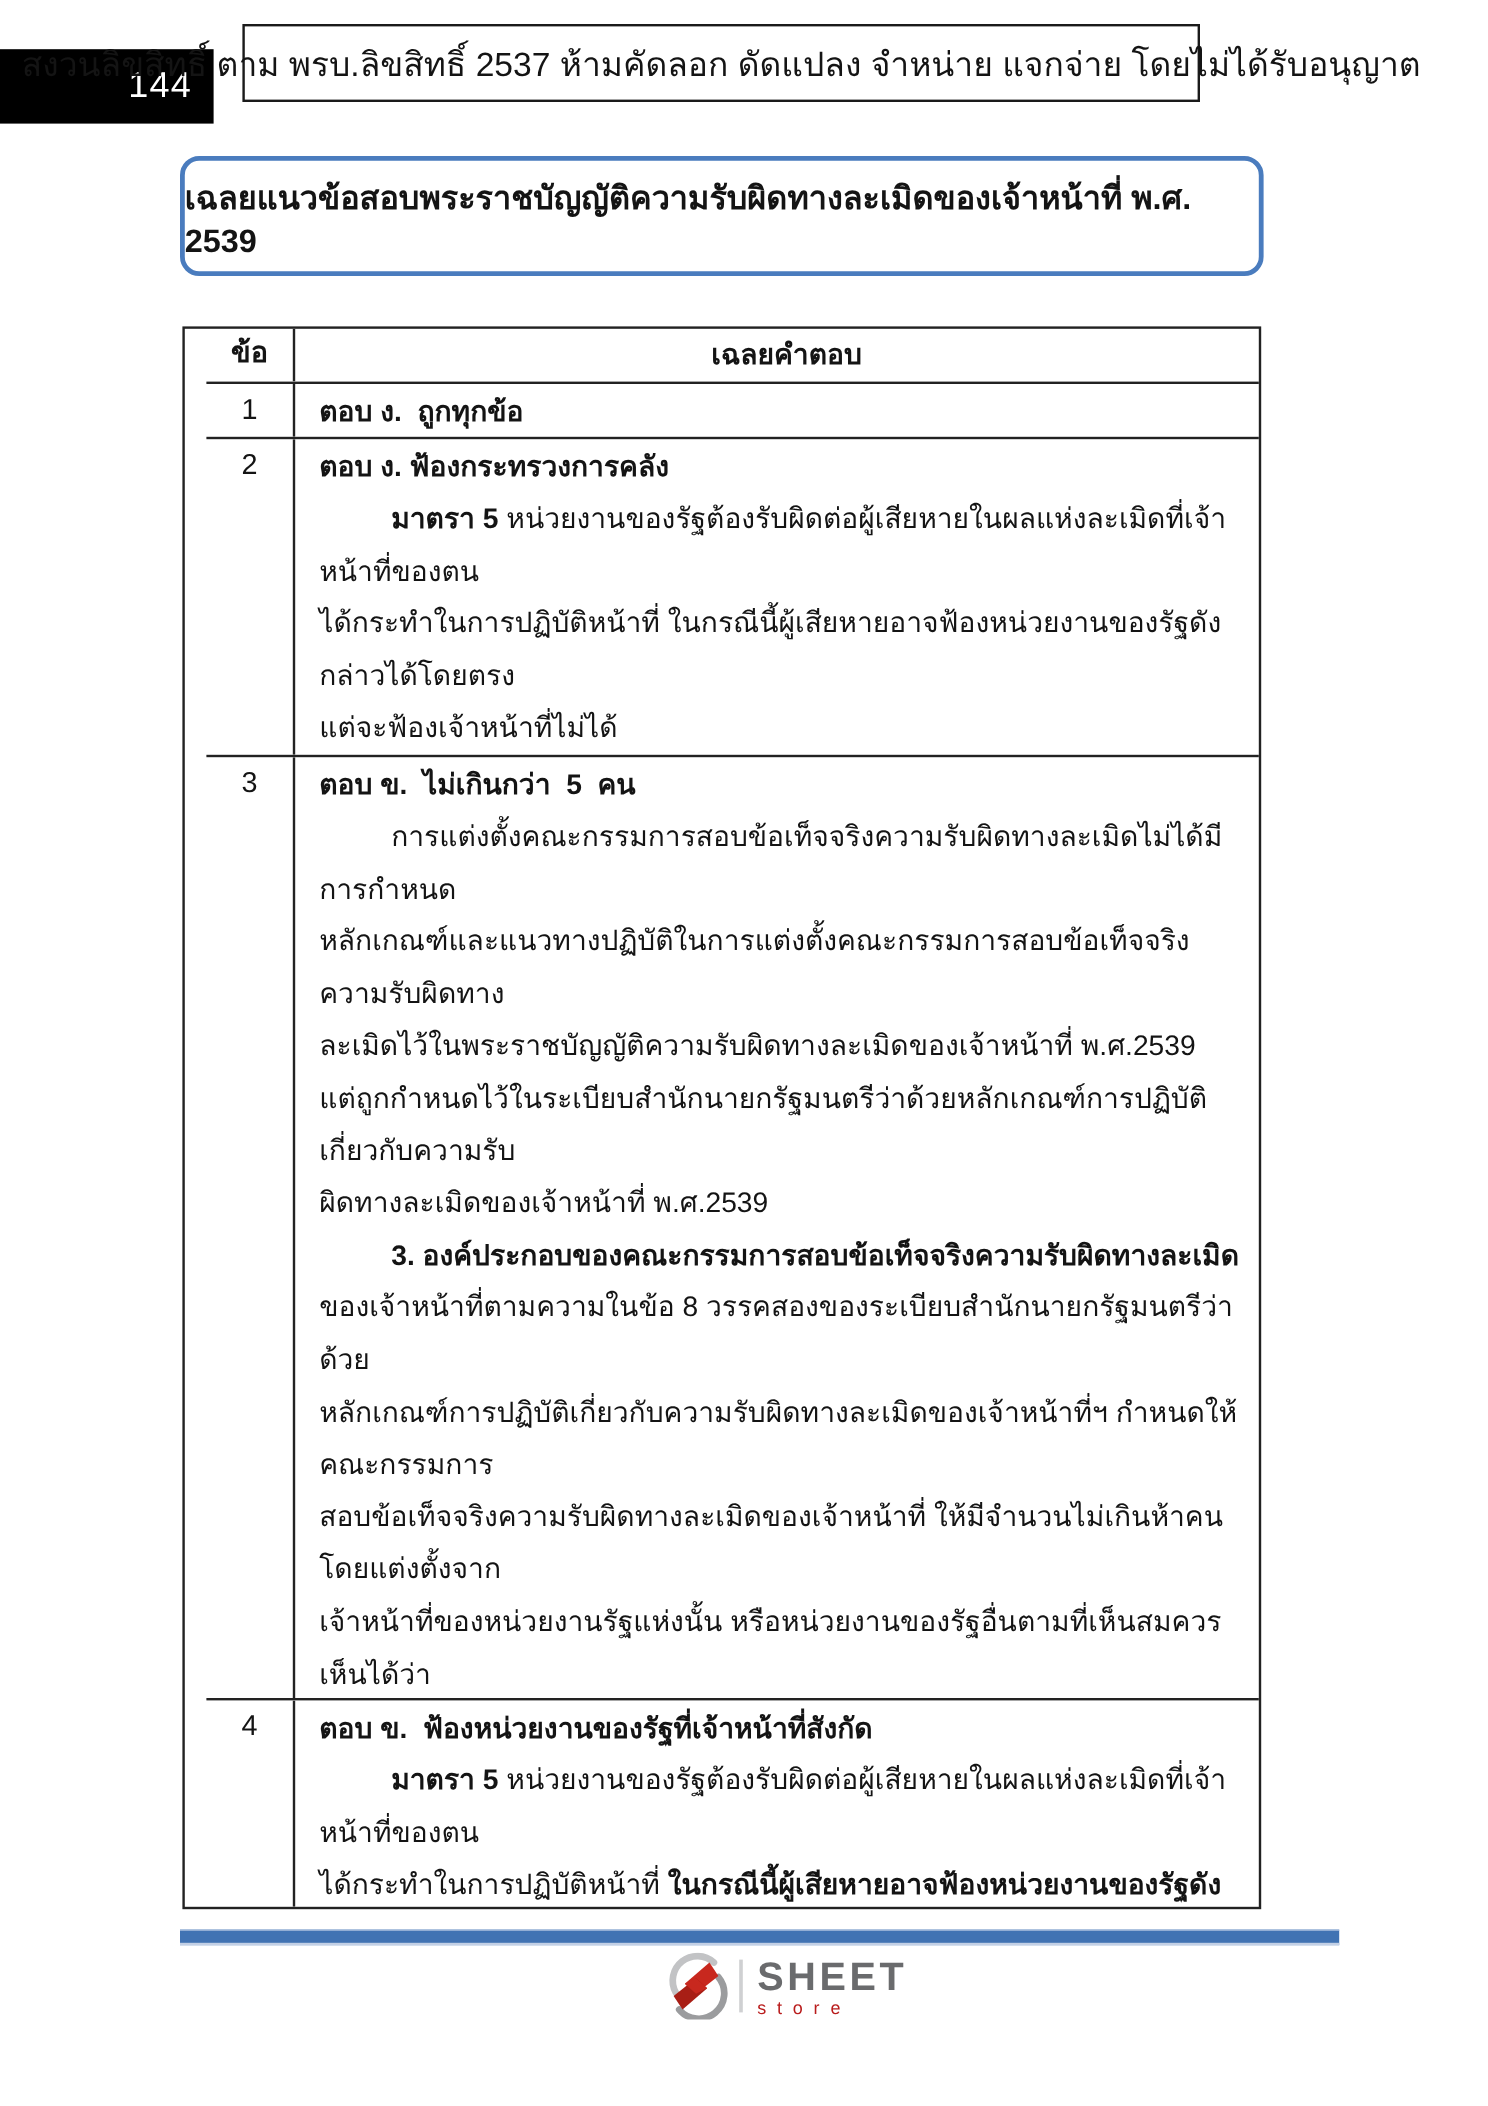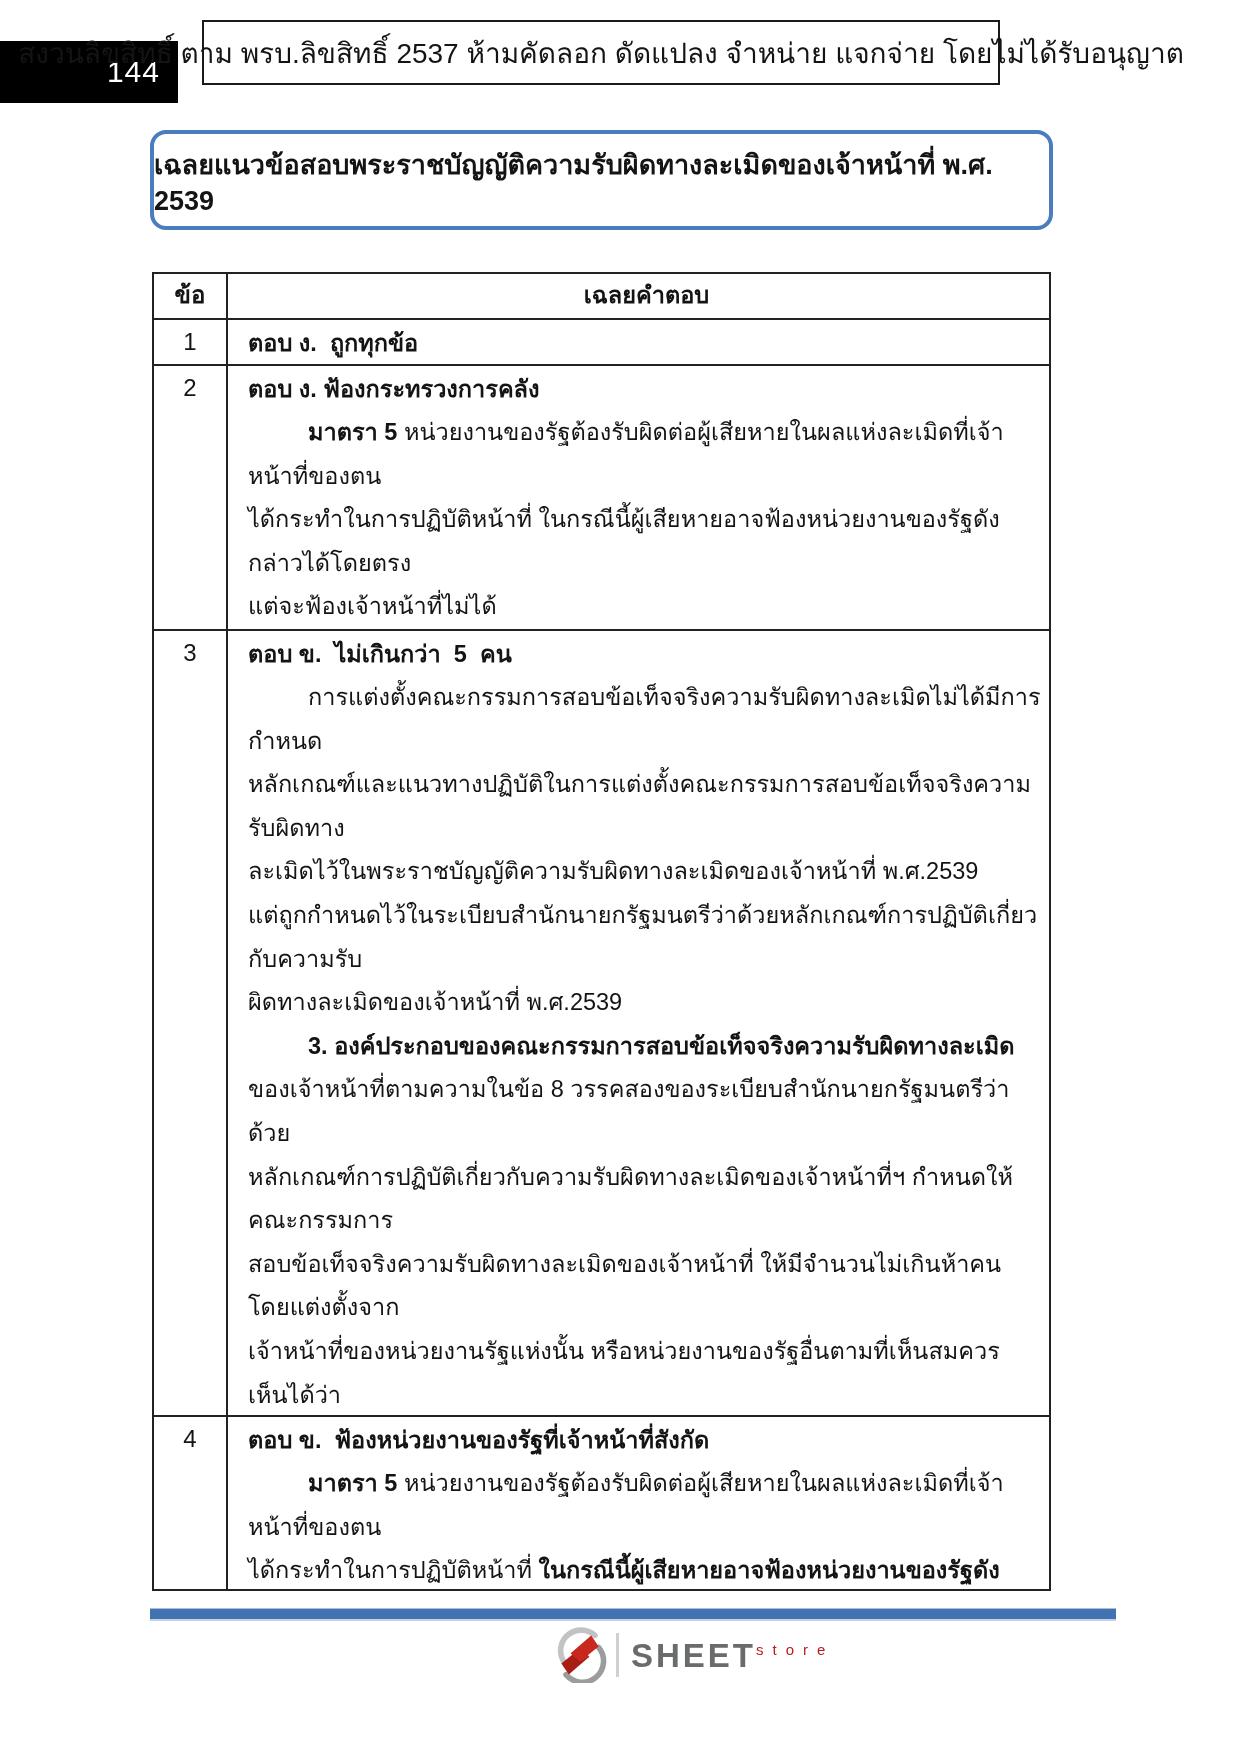--- a/index.html
+++ b/index.html
@@ -17,21 +17,21 @@
              box-sizing:border-box;font-size:28px;white-space:nowrap;}
 
   
   .titlebox{position:absolute;left:150px;top:130px;width:903px;height:100px;
             border:4px solid #4a7cbe;border-radius:16px;display:flex;align-items:center;
             justify-content:center;box-sizing:border-box;font-weight:bold;font-size:27px;}
 
   
   .atable{position:absolute;left:152px;top:272px;width:899px;border:2px solid #222;
           box-sizing:border-box;}
-  .trow{display:flex;border-top:2px solid #222;overflow:hidden;box-sizing:border-box;}
+  .trow{display:flex;border-top:2px solid #222;overflow:hidden;box-sizing:border-box;margin-left:18px;}
   .trow:first-child{border-top:none;}
   .cell-no{width:74px;flex:none;border-right:2px solid #222;text-align:center;
            font-size:24px;line-height:44px;box-sizing:border-box;}
   .cell-ans{flex:1;padding:1px 4px 0 20px;font-size:23.5px;box-sizing:border-box;}
   .thead{height:44px;}
   .thead .cell-no,.thead .cell-ans{font-weight:bold;text-align:center;line-height:42px;padding-top:0;}
   .r1{height:46px;}
   .r2{height:265px;}
   .r3{height:786px;}
   .r4{height:174px;}
@@ -40,21 +40,21 @@
   .line.indent{text-indent:60px;}
   .b{font-weight:bold;}
 
   
   .footer-bar{position:absolute;left:150px;top:1608px;width:966px;height:10px;
               background:#4173b3;border-top:1px solid #a9bedc;border-bottom:2px solid #c3d0e5;
               box-sizing:content-box;}
   .logo{position:absolute;left:552px;top:1627px;display:flex;align-items:center;}
   .logo-icon{width:56px;height:56px;flex:none;}
   .logo-divider{width:3px;height:44px;background:#cfd0d2;margin:0 12px 0 8px;}
-  .logo-text{display:flex;flex-direction:row;}
+  .logo-text{display:flex;flex-direction:column;}
   .brand{font-size:33px;font-weight:bold;color:#6a6b6d;letter-spacing:3px;line-height:1;}
   .sub{font-size:15px;color:#b91c1c;letter-spacing:9px;margin-top:3px;line-height:1;}
 </style>
 </head>
 <body>
 
 <div class="page">
 
   <div class="pagenum">
     <span>144</span>

